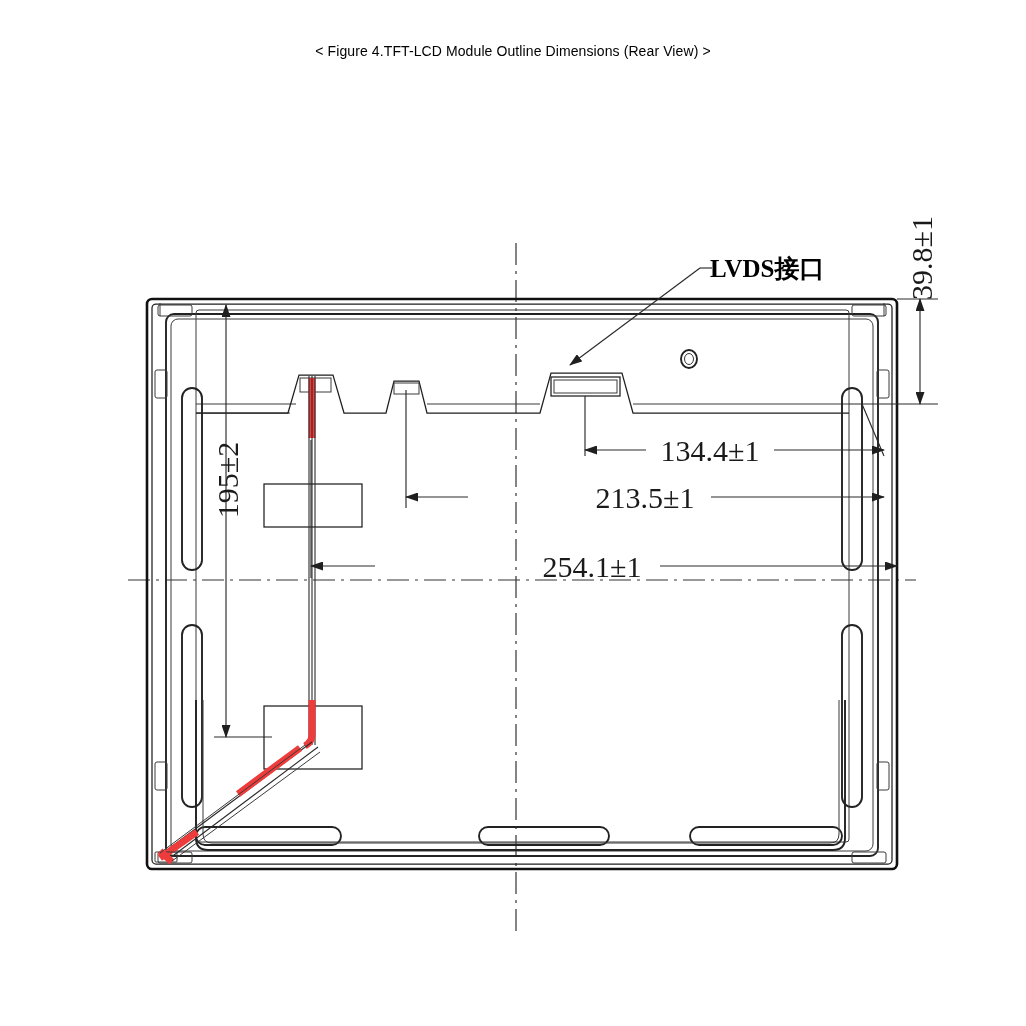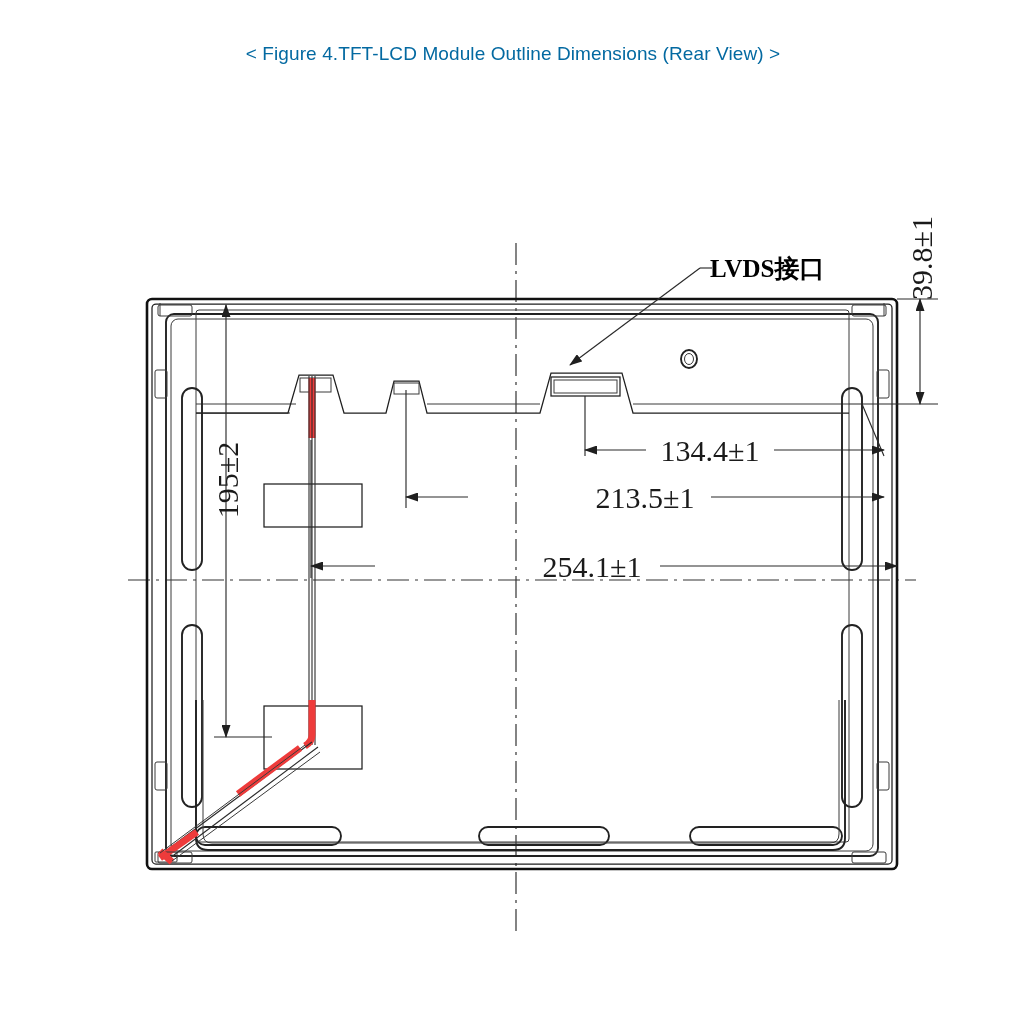--- a/index.html
+++ b/index.html
@@ -22,22 +22,22 @@
     height: 1026px;
     background: #ffffff;
   }
   .figure-title {
     position: absolute;
     left: 0;
     top: 43px;
     width: 1026px;
     text-align: center;
     font-family: "Liberation Sans", sans-serif;
-    font-size: 19px;
-    color: #0369a1;
+    font-size: 14px;
+    color: #000000;
     letter-spacing: 0.1px;
     white-space: nowrap;
   }
   svg.drawing {
     position: absolute;
     left: 0;
     top: 0;
     width: 1026px;
     height: 1026px;
     display: block;

